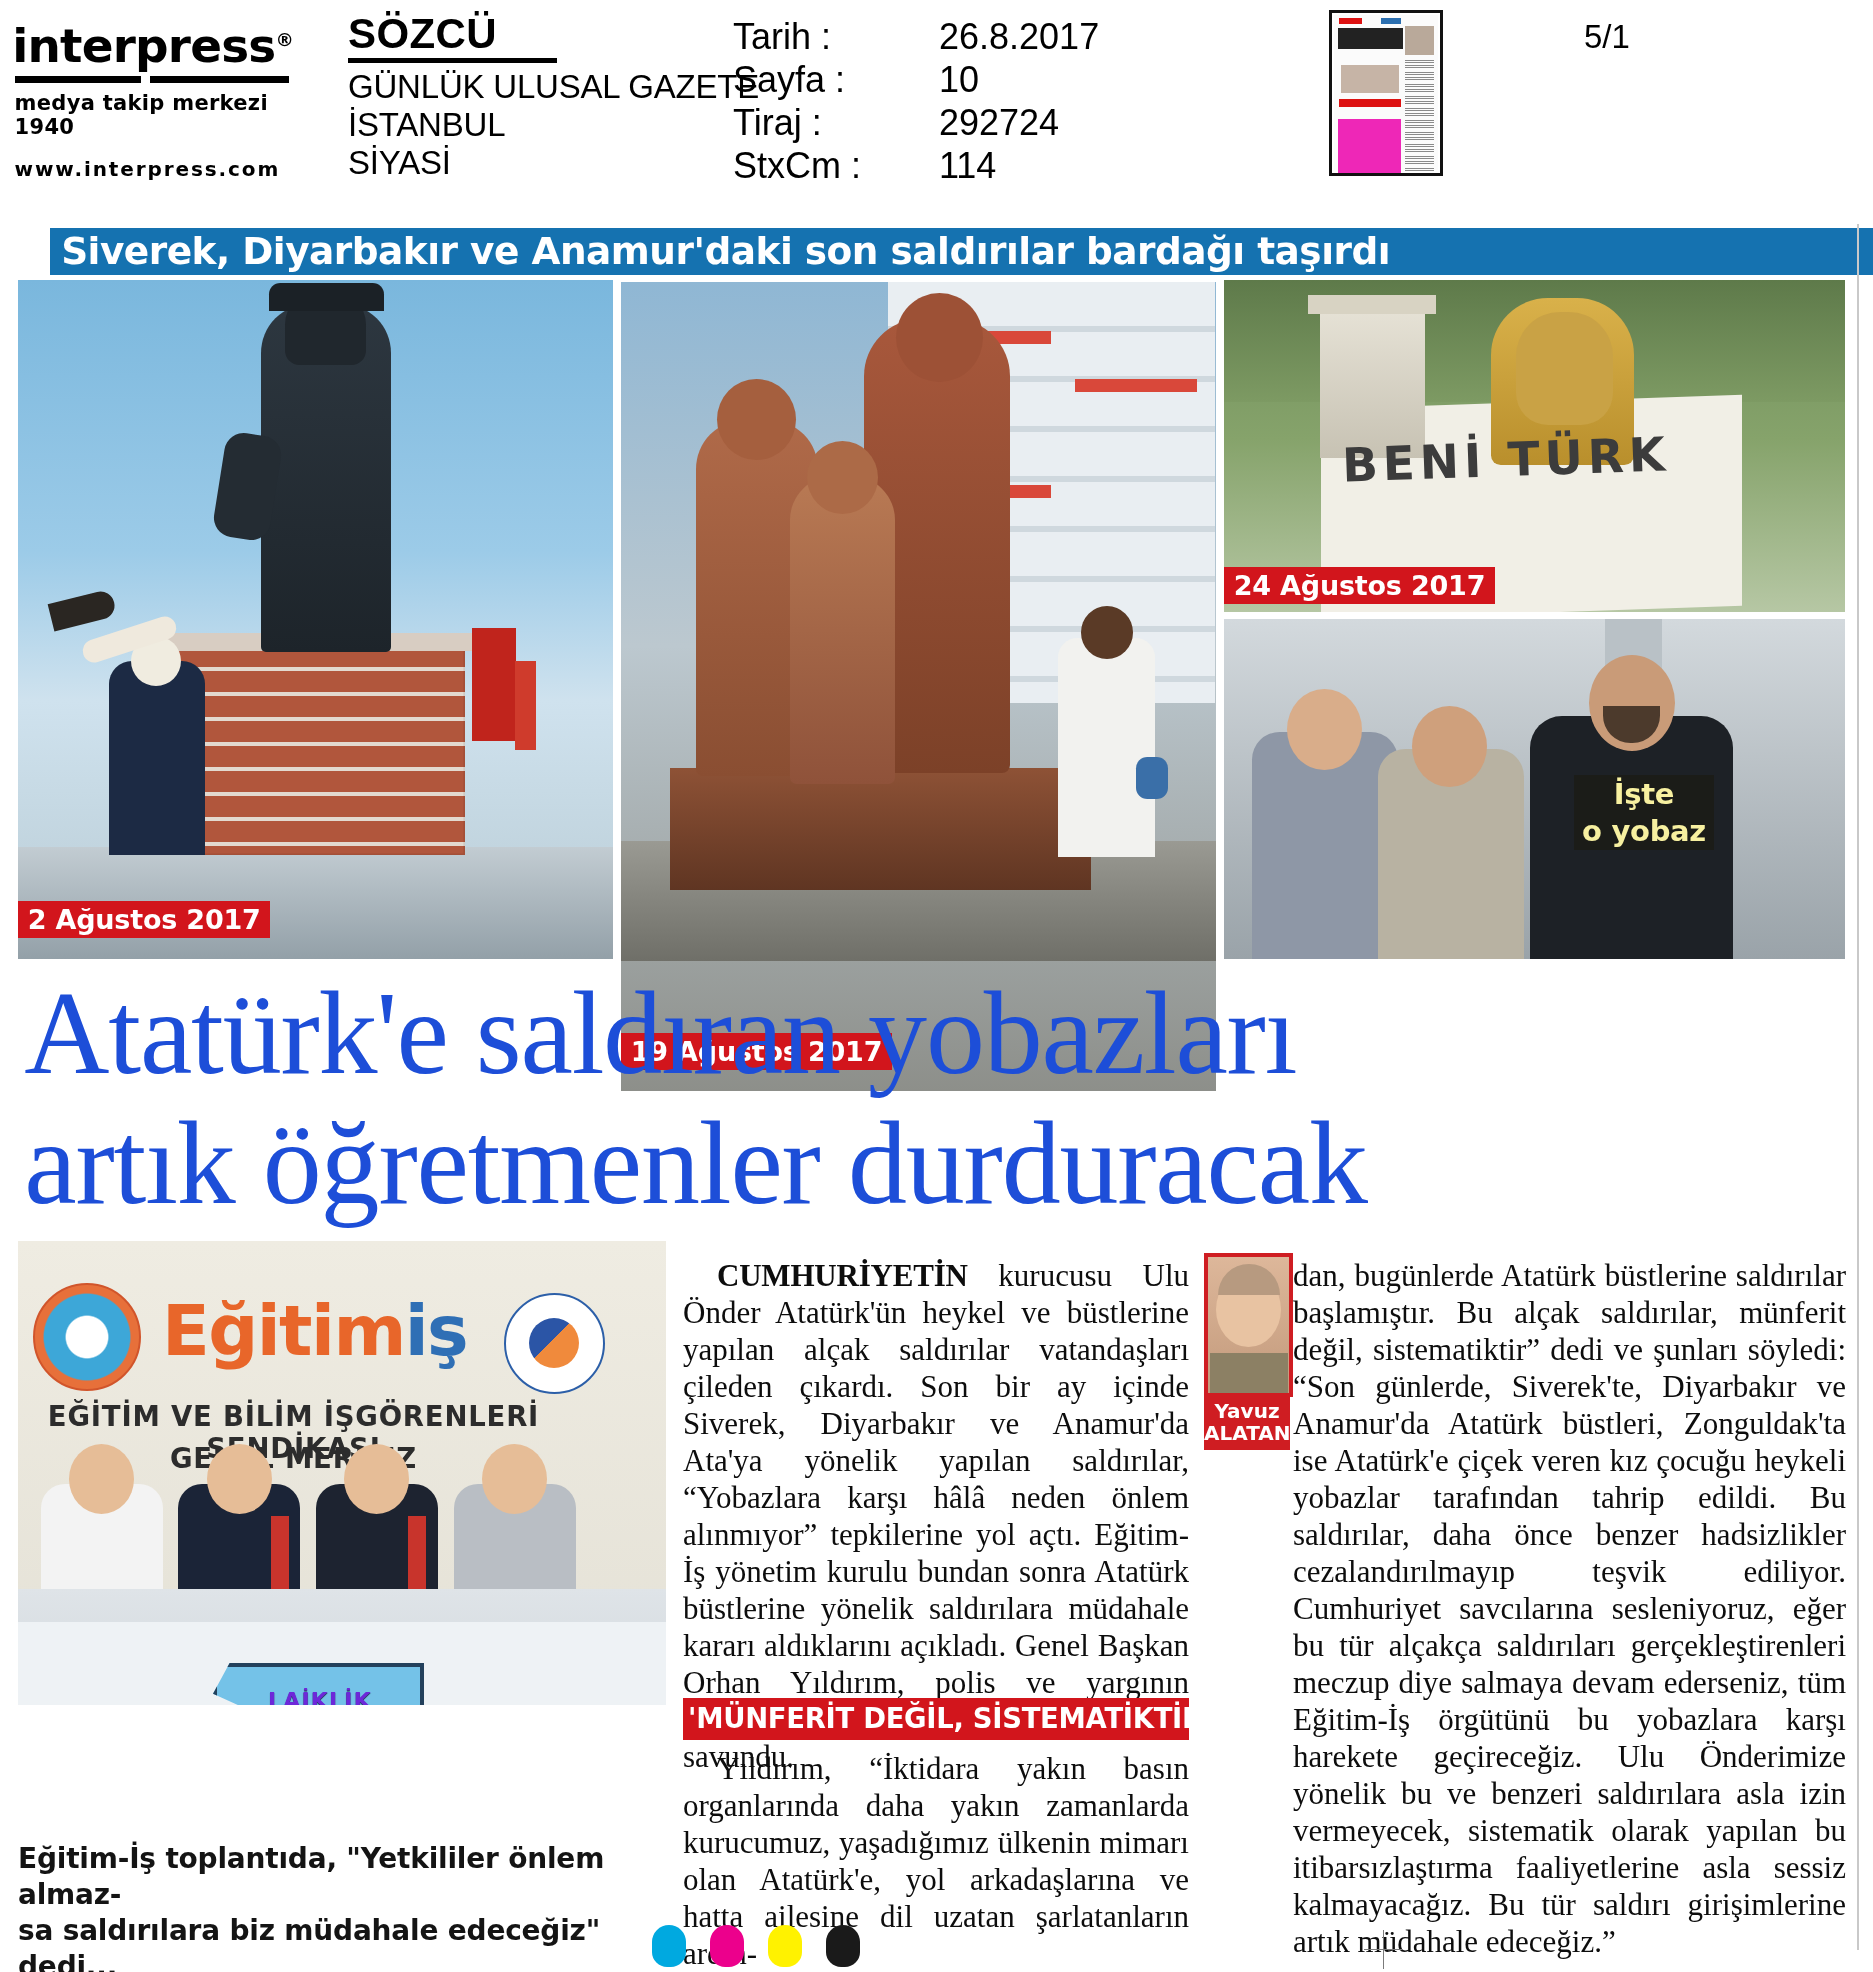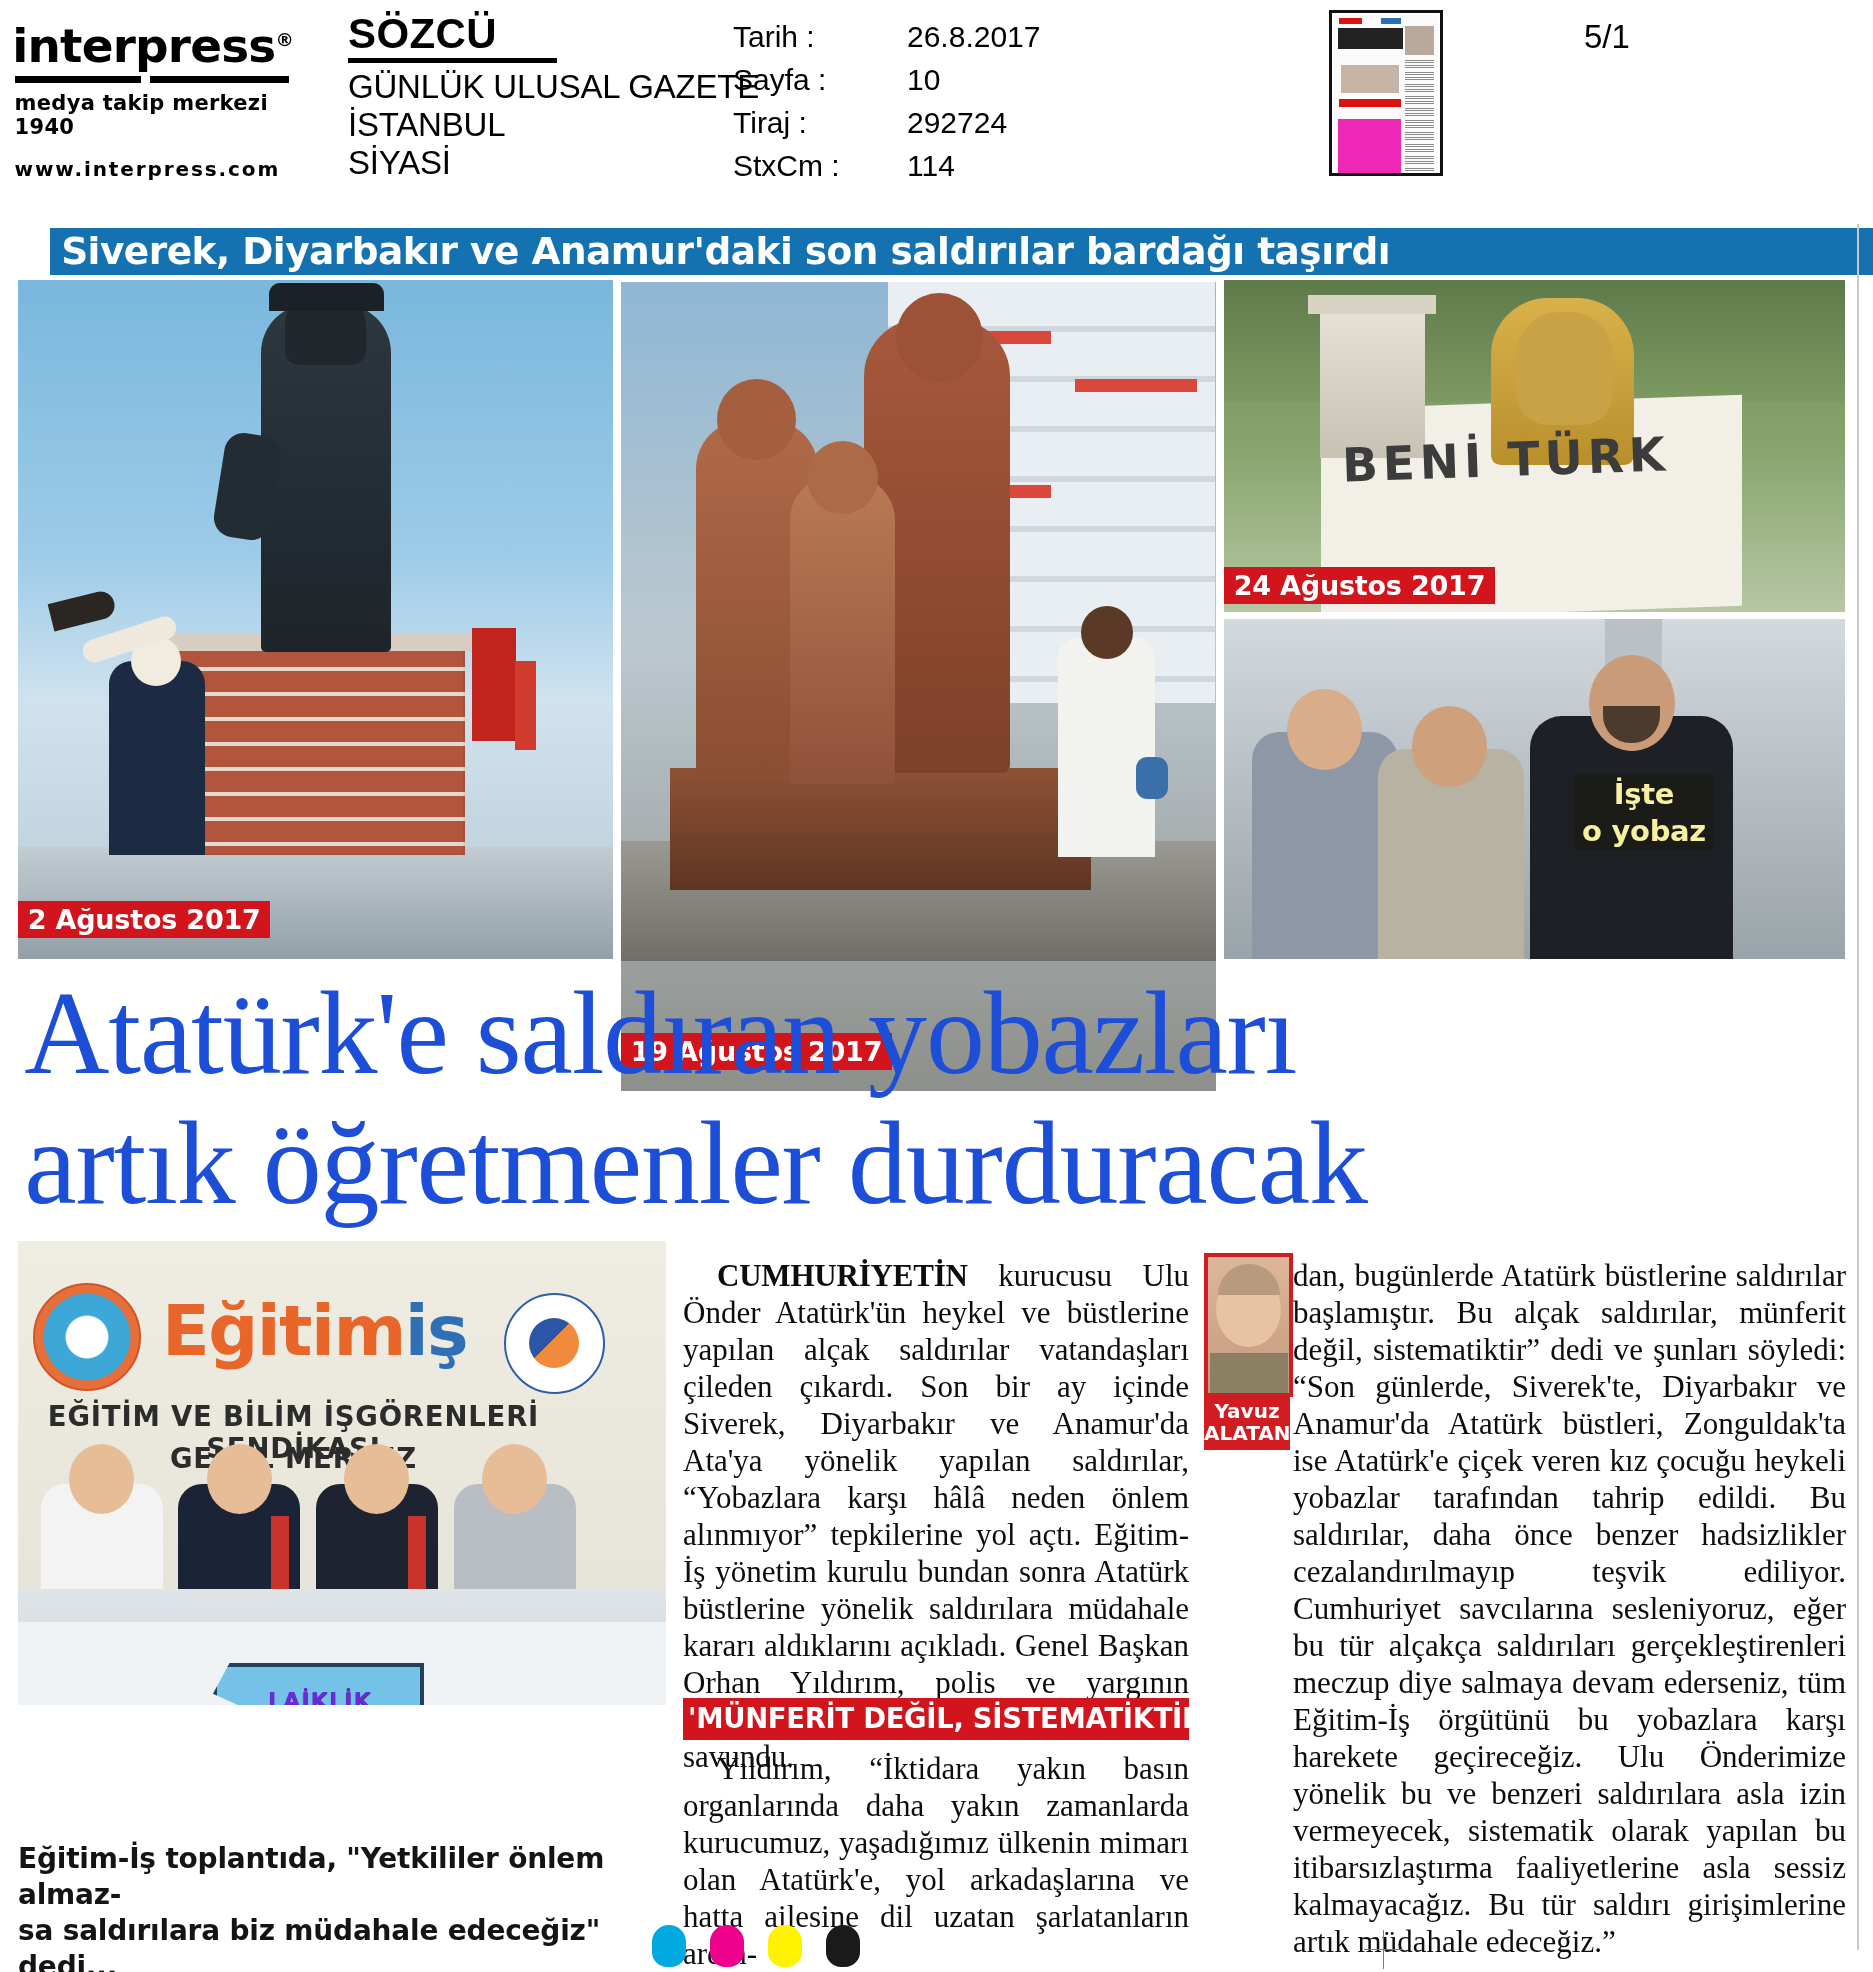--- a/index.html
+++ b/index.html
@@ -15,21 +15,21 @@
   .ip-rule:after{content:"";position:absolute;left:126px;top:-1.6px;width:9.7px;height:10.5px;background:#fff;}
   .ip-sub{font-family:"DejaVu Sans",sans-serif;font-weight:bold;font-size:21px;letter-spacing:0.3px;margin-top:8px;}
   .ip-url{font-family:"DejaVu Sans",sans-serif;font-weight:bold;font-size:20px;letter-spacing:1.9px;margin-top:18px;}
 
   .paper-block{position:absolute;left:348px;top:11.3px;width:365px;}
   .paper-name{font-size:42px;font-weight:bold;letter-spacing:0.4px;line-height:45px;}
   .paper-underline{width:209px;height:4.9px;background:#000;margin-top:1.6px;margin-bottom:4.9px;}
   .paper-line{font-size:33px;line-height:38px;letter-spacing:-0.2px;white-space:nowrap;}
 
   .meta-block{position:absolute;left:733px;top:14.6px;}
-  .meta-row{display:flex;font-size:30px;line-height:43px;}
+  .meta-row{display:flex;font-size:36px;line-height:43px;gap:32px;}
   .meta-label{width:174px;}
   .meta-value{}
 
   .thumb{position:absolute;left:1329px;top:9.7px;width:108px;height:160px;border:3.2px solid #111;background:#fff;overflow:hidden;}
   .thumb-inner{position:absolute;inset:2.4px;background:#fbfbfb;}
   .t-redbar{position:absolute;left:4.9px;top:3.2px;width:23px;height:5.7px;background:#d11;}
   .t-bluebar{position:absolute;left:47px;top:3.2px;width:19.4px;height:5.7px;background:#2b6fb0;}
   .t-hl{position:absolute;left:3.2px;top:13px;width:65px;height:21px;background:#222;}
   .t-photo{position:absolute;left:71px;top:11.3px;width:29px;height:29px;background:#b9a99a;}
   .t-photo2{position:absolute;left:6.5px;top:50px;width:58px;height:27.5px;background:#c6b4a6;}

